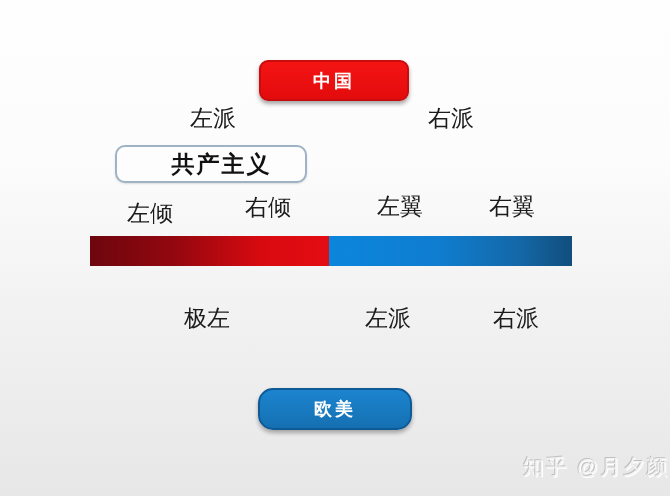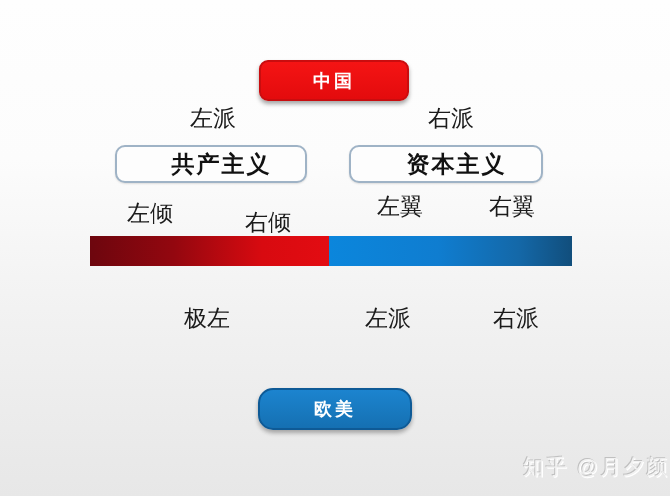--- a/index.html
+++ b/index.html
@@ -72,24 +72,23 @@
 <body>
 
 <div class="stage">
 
   <div class="abs pill pill-red">中国</div>
 
   <div class="abs label center-x" style="left:213px; top:109px;">左派</div>
   <div class="abs label center-x" style="left:451px; top:109px;">右派</div>
 
   <div class="abs ideology-box box-communism">共产主义</div>
-  <div class="abs ideology-box box-capitalism">资本主义</div>
 
   <div class="abs label center-x" style="left:150px; top:197px;margin-top:7px;">左倾</div>
-  <div class="abs label center-x" style="left:268px; top:213px;">右倾</div>
+  <div class="abs label center-x" style="left:268px; top:198px;">右倾</div>
   <div class="abs label center-x" style="left:400px; top:197px;">左翼</div>
   <div class="abs label center-x" style="left:512px; top:197px;">右翼</div>
 
   <div class="abs bar bar-red"></div>
   <div class="abs bar bar-blue"></div>
 
   <div class="abs label center-x" style="left:207px; top:309px;">极左</div>
   <div class="abs label center-x" style="left:388px; top:309px;">左派</div>
   <div class="abs label center-x" style="left:516px; top:309px;">右派</div>
 

